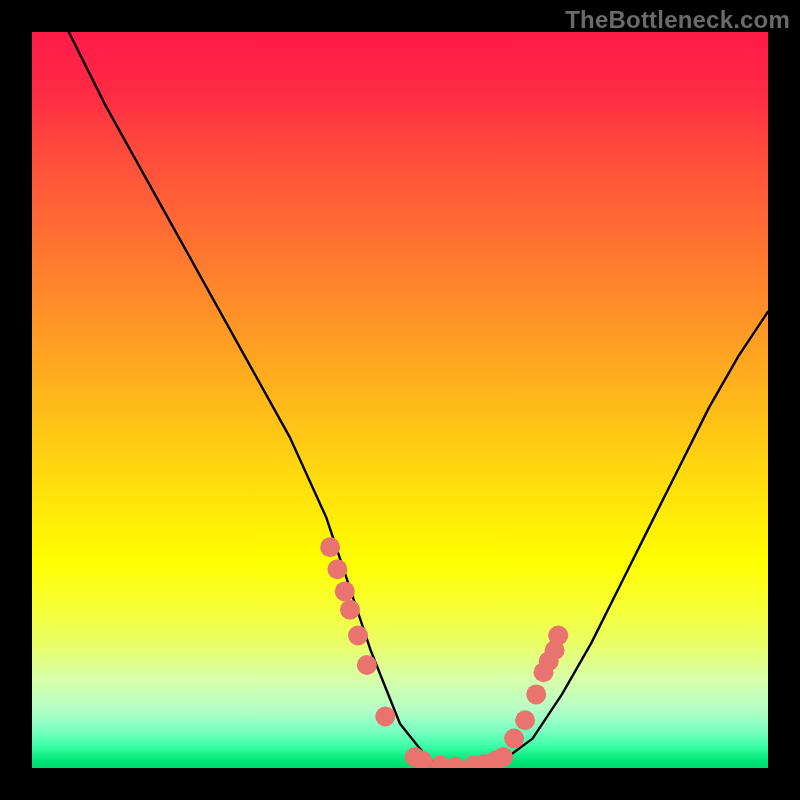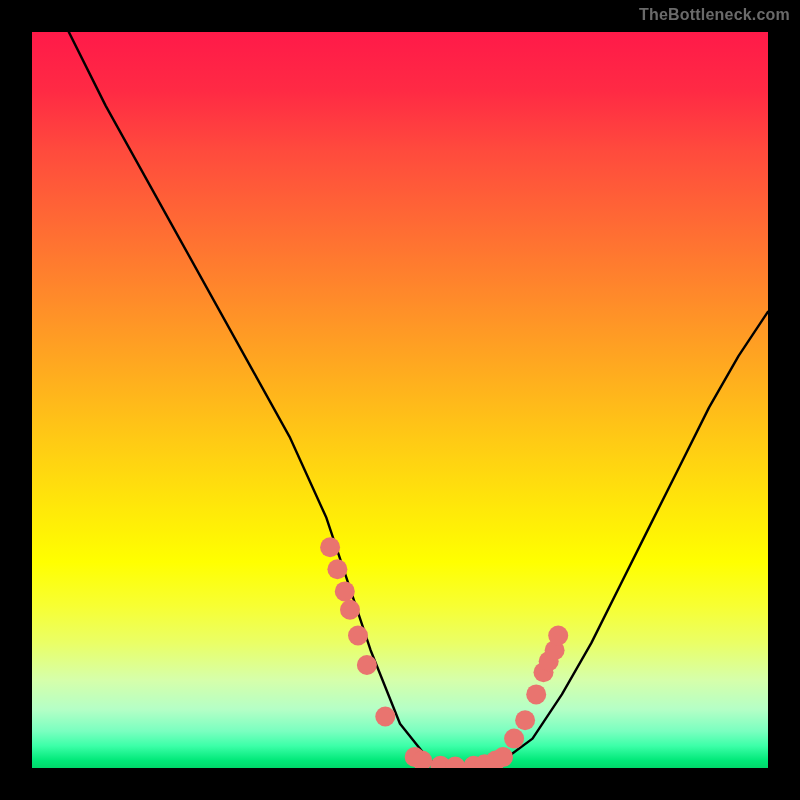--- a/index.html
+++ b/index.html
@@ -47,21 +47,21 @@
       #3cffa8 97%,
       #00e878 99%,
       #00d86a 100%
     );
   }
   .watermark {
     position: absolute;
     top: 6px;
     right: 10px;
     font-family: Arial, Helvetica, sans-serif;
-    font-size: 16px;
+    font-size: 24px;
     font-weight: 600;
     color: #6a6a6a;
     letter-spacing: 0.2px;
     user-select: none;
   }
   svg.curve {
     position: absolute;
     inset: 0;
   }
 </style>

